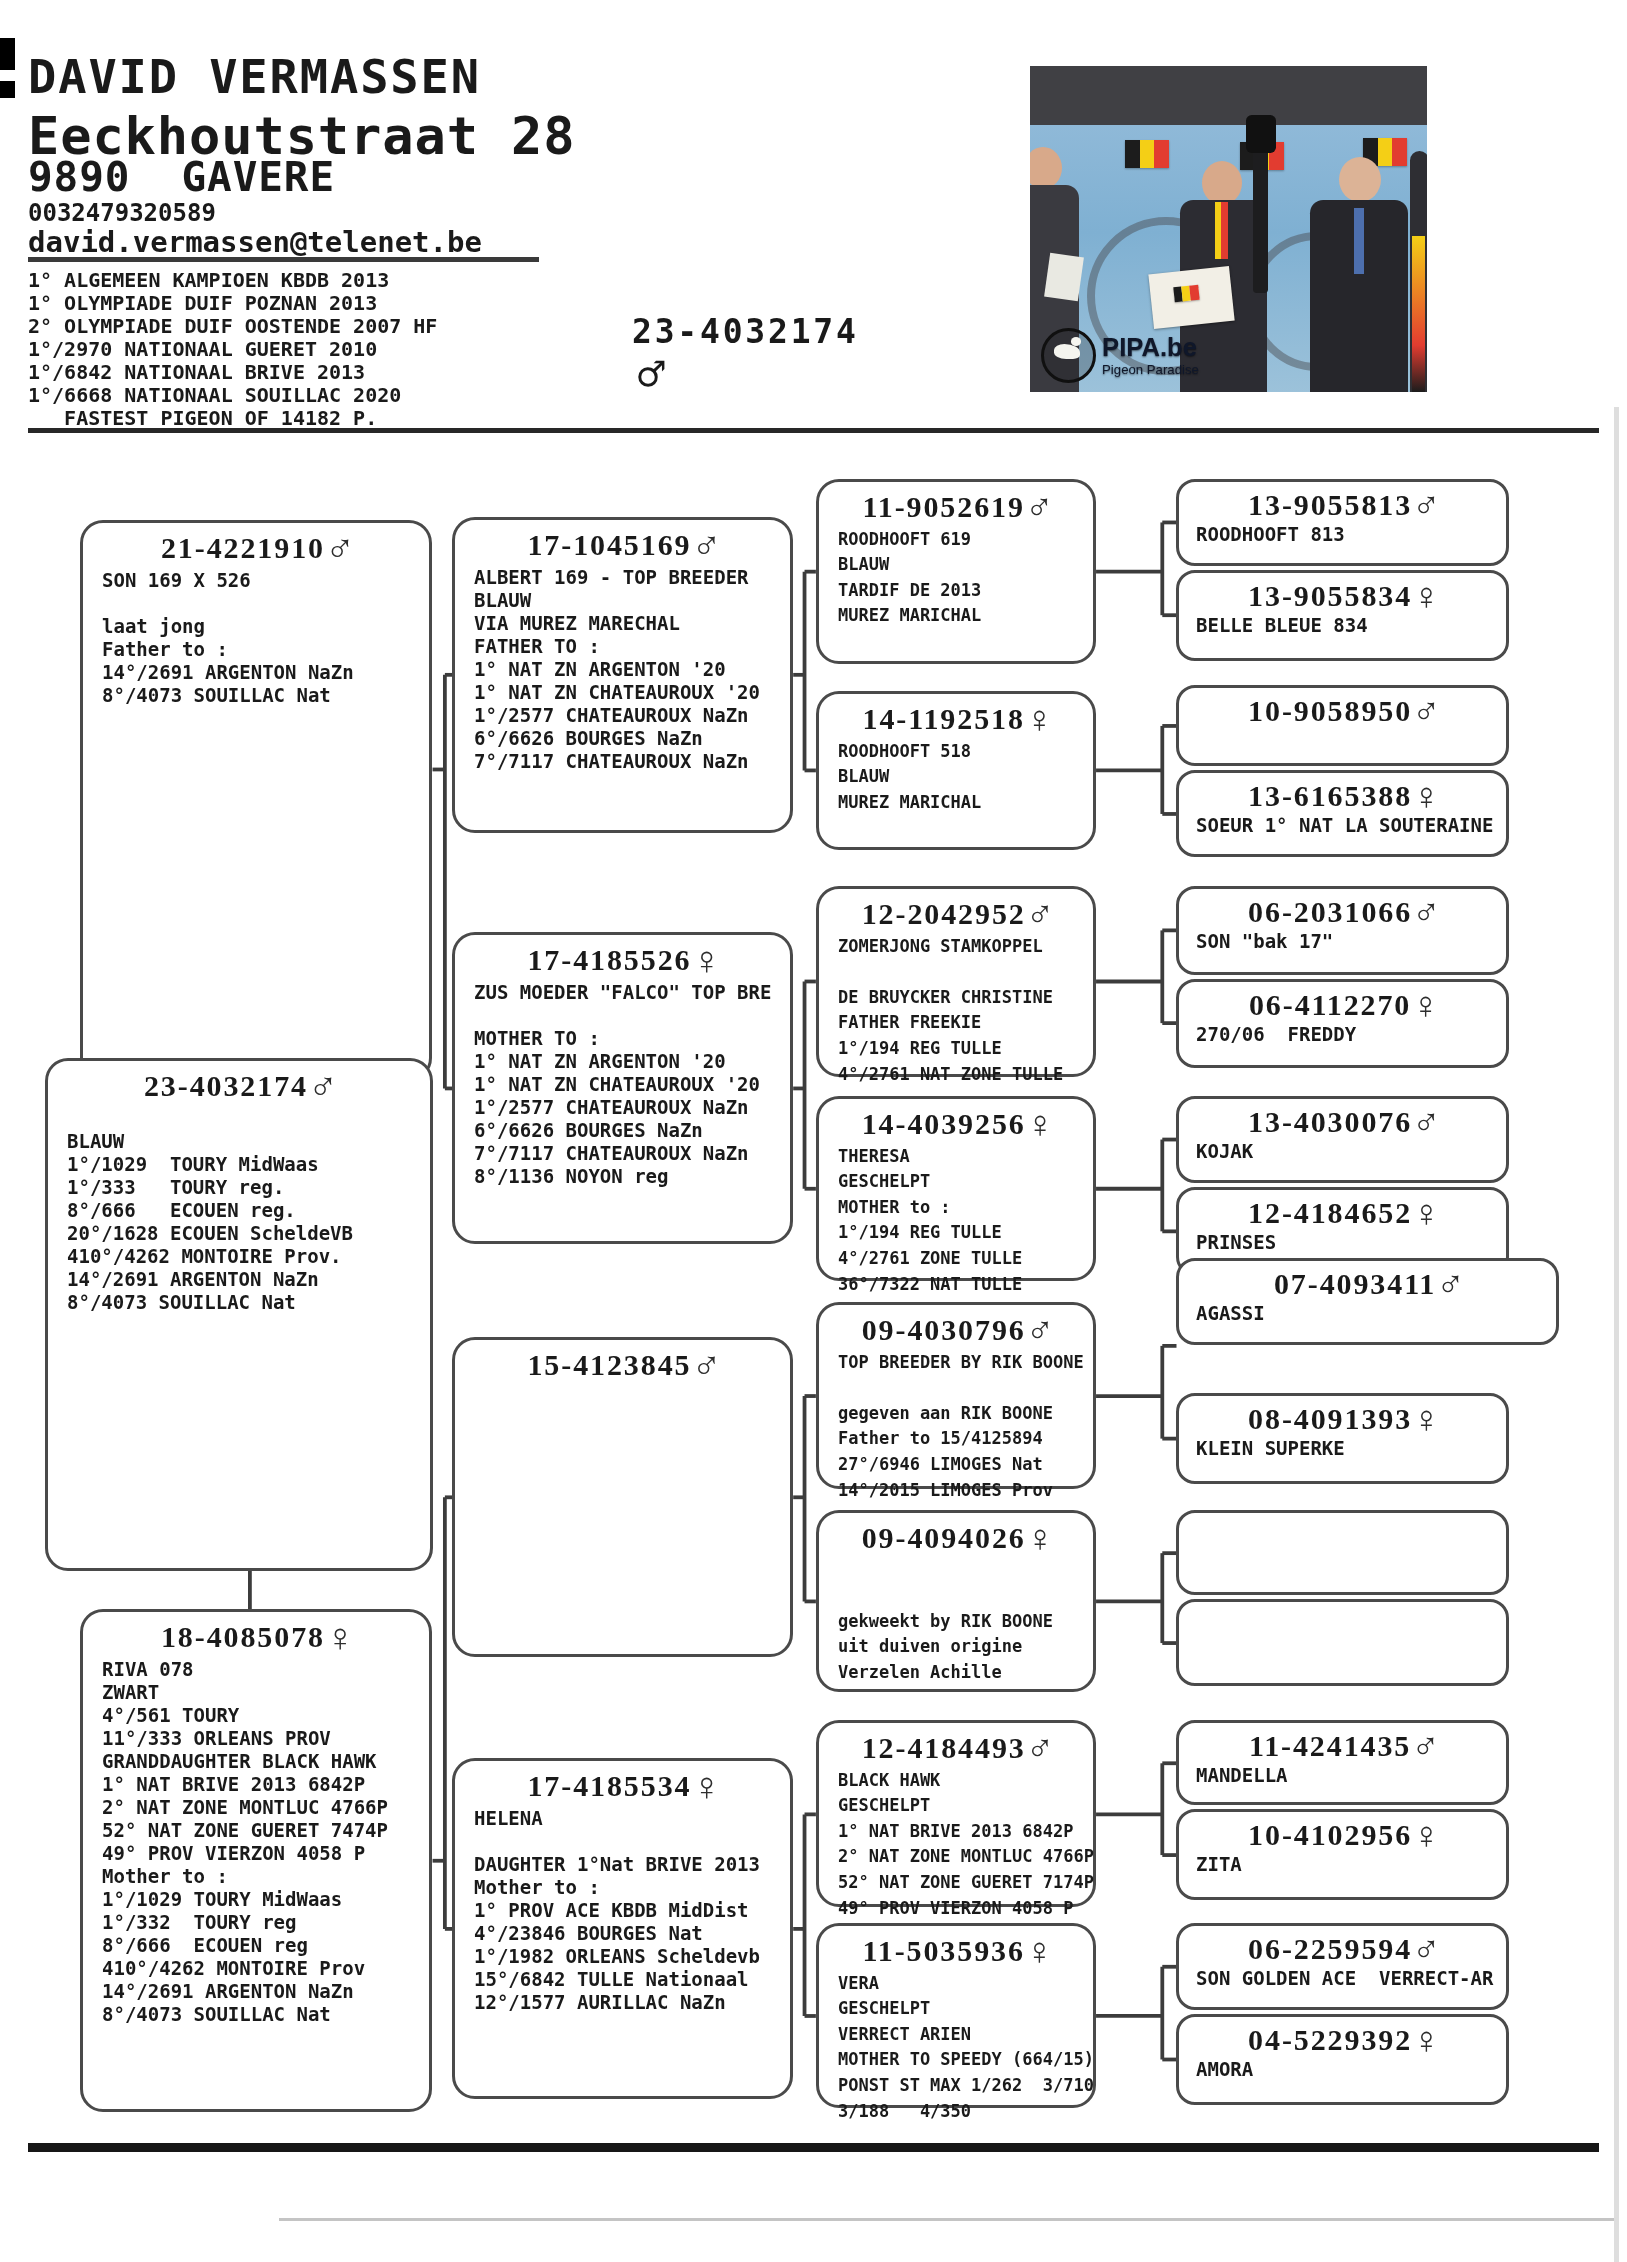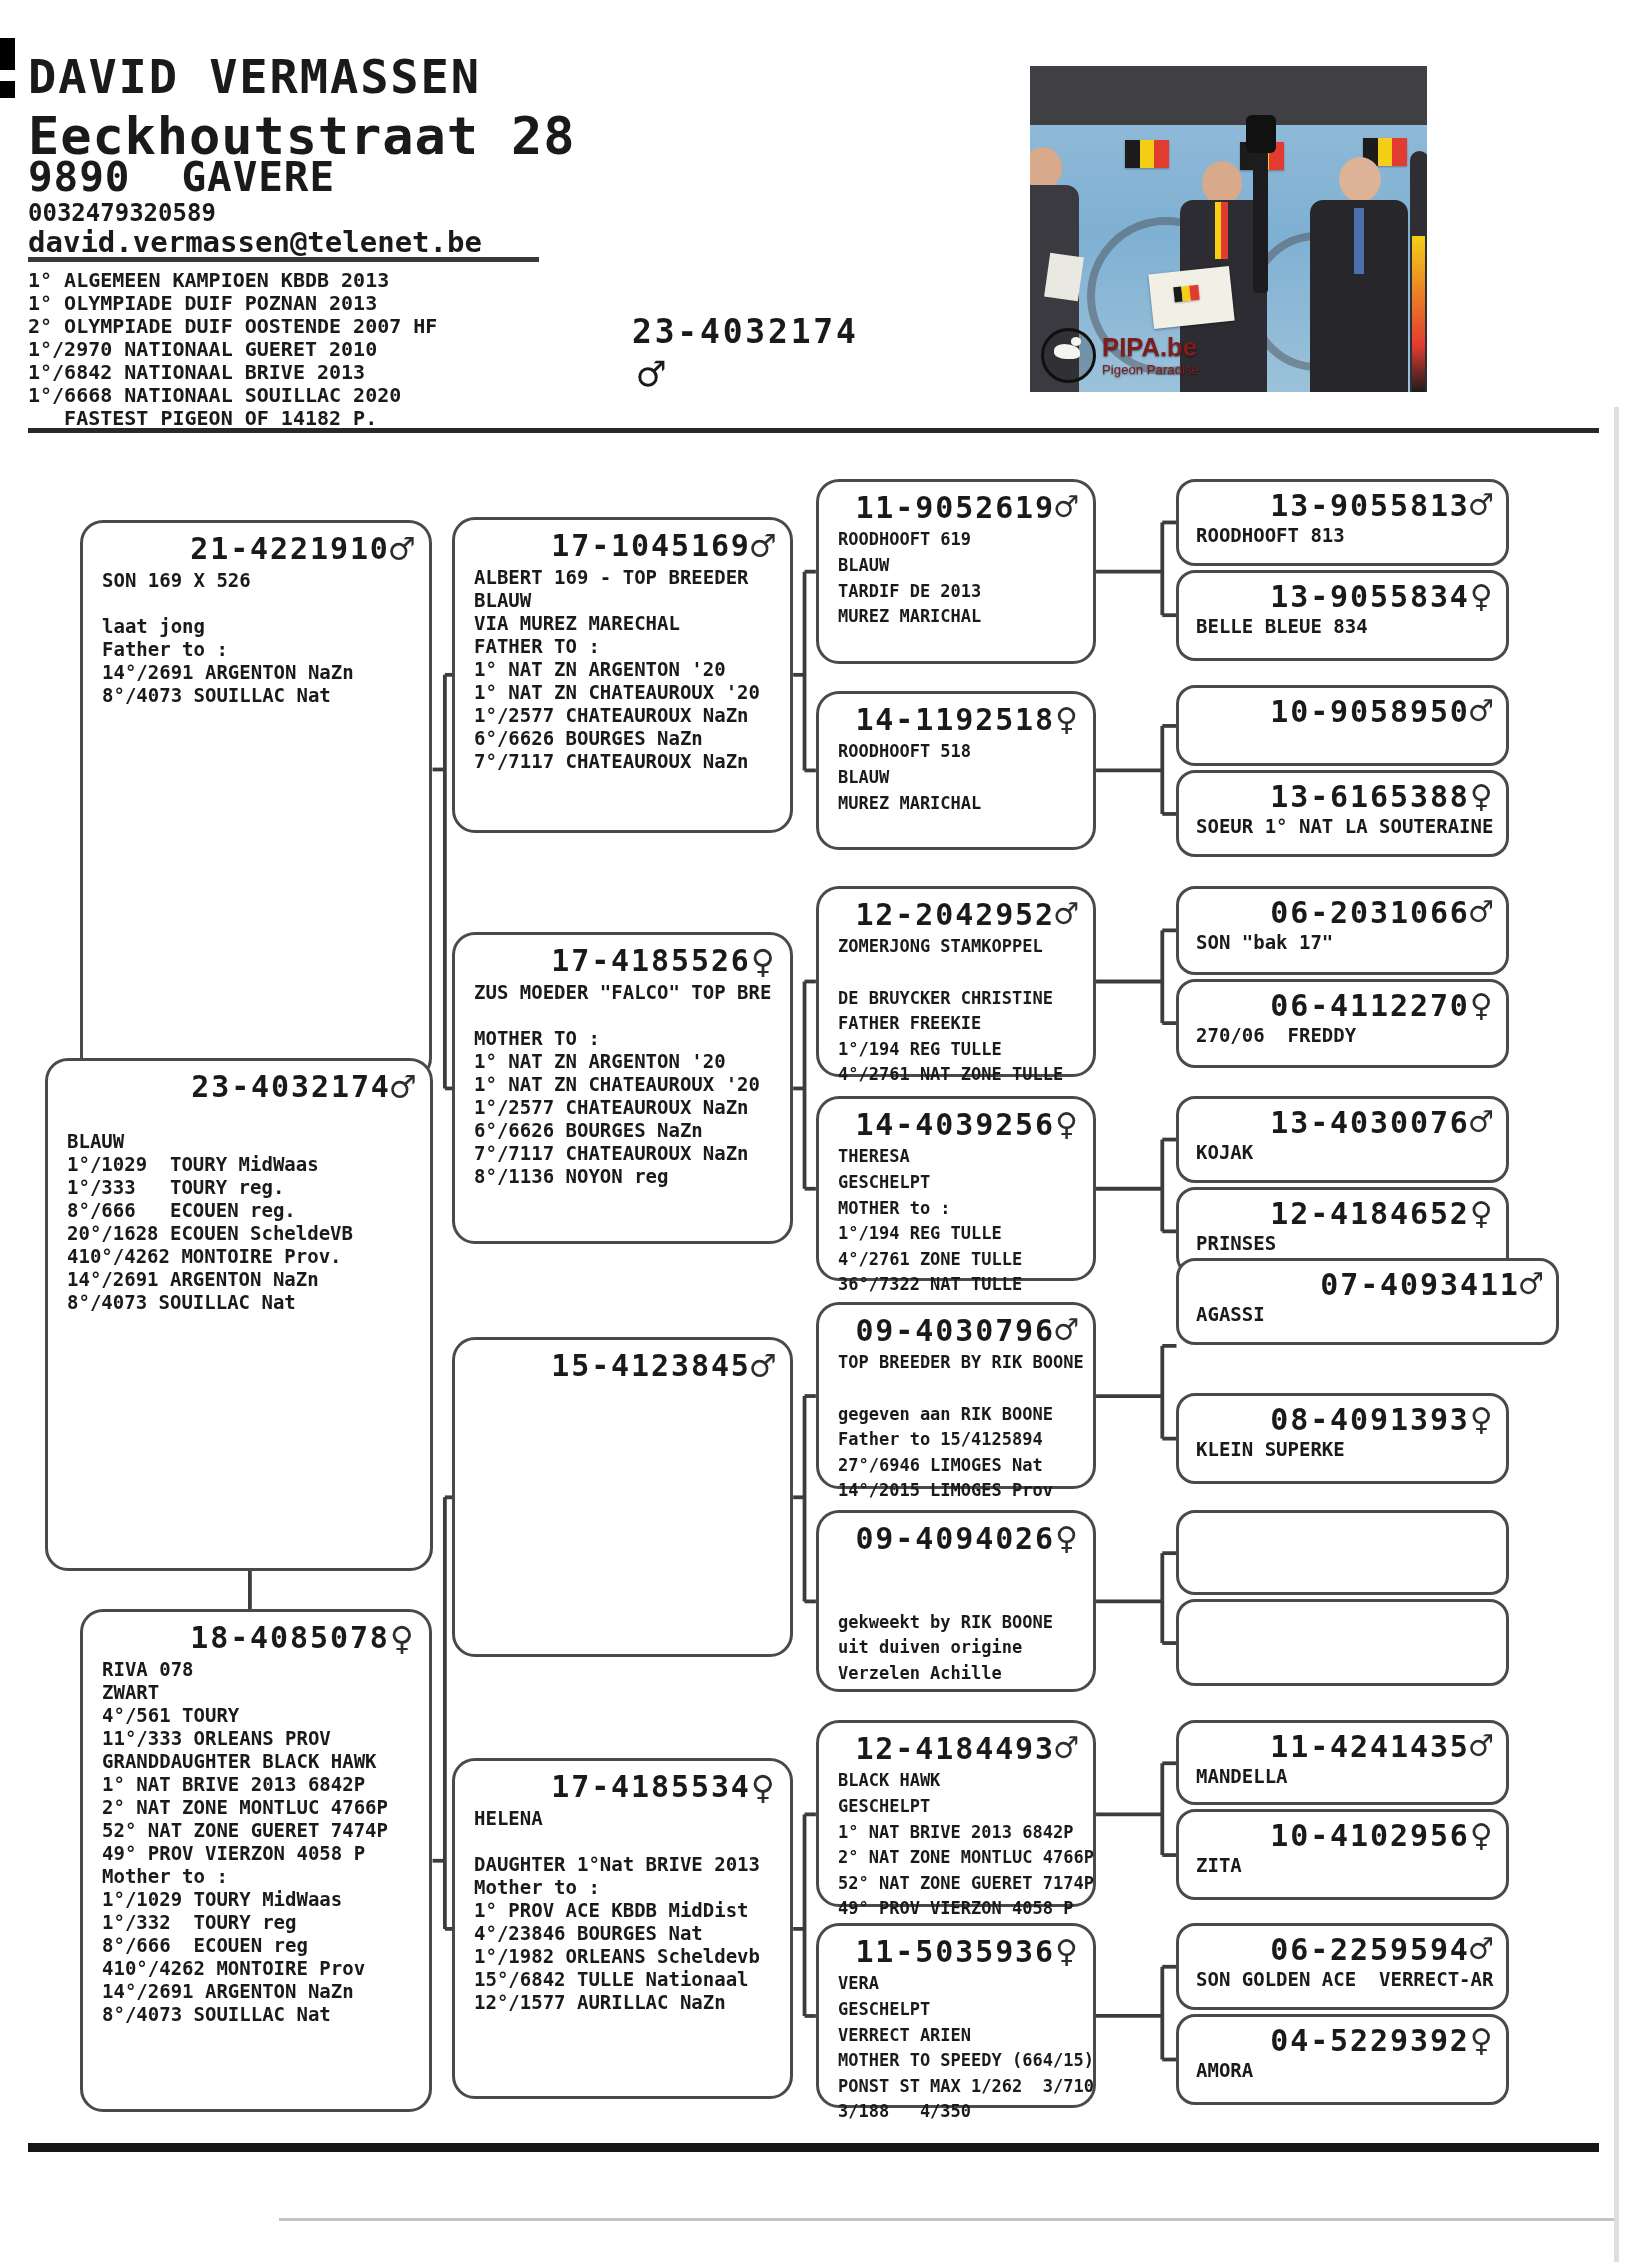--- a/index.html
+++ b/index.html
@@ -19,21 +19,21 @@
   .achievements{left:28px;top:269px;font-size:20px;line-height:23px;font-weight:bold;white-space:pre;}
   .subject-ring{left:632px;top:312px;font-size:33px;font-weight:bold;letter-spacing:2.8px;white-space:pre;}
   .subject-sex{left:638px;top:352px;font-size:45px;font-weight:bold;line-height:1;}
   .sep-line{left:28px;top:428px;width:1571px;height:4.7px;background:#282828;}
   .regmark{background:#000;}
   
   .pbox{
     position:absolute;background:#fff;border:3.8px solid #4a4a4a;border-radius:23px;
     box-sizing:border-box;padding:7.6px 13.2px 7.6px 19px;z-index:2;
   }
-  .phead{display:flex;justify-content:flex-end;align-items:flex-start;}
+  .phead{display:flex;justify-content:center;align-items:flex-start;font-family:Liberation Serif, serif;}
   .ring{font-size:30px;font-weight:bold;letter-spacing:1.9px;white-space:pre;}
   .sex{font-size:40px;font-weight:bold;line-height:0.9;color:#2e2e2e;margin-right:1.9px;}
   .plines{margin-top:2.8px;font-size:19px;line-height:23px;font-weight:bold;white-space:pre;}
   .col3 .plines{font-size:17px;line-height:25.6px;}
   .col3 .sex{font-size:38px;}
   .col4{padding:5.7px 11.4px 5.7px 17px;border-radius:19px;}
   .col4 .plines{font-size:19px;line-height:23px;margin-top:0.9px;}
   .col4 .sex{font-size:38px;}
   #wires{position:absolute;left:0;top:0;z-index:1;}
   
@@ -45,21 +45,21 @@
   .flag{position:absolute;width:44px;height:28px;display:flex;box-shadow:0 0.9px 1.9px rgba(0,0,0,.3);}
   .flag i{flex:1;}
   .f-black{background:#1c1c1c;}.f-yellow{background:#f4cf16;}.f-red{background:#e23c30;}
   .person{position:absolute;}
   .head{position:absolute;border-radius:50%;background:#d8a98a;}
   .torso{position:absolute;border-radius:13.2px 13.2px 0 0;}
   .pipa{position:absolute;left:11.4px;bottom:9.5px;display:flex;align-items:center;z-index:5;}
   .pipa-circle{width:49px;height:49px;border:3.8px solid #101010;border-radius:50%;position:relative;background:rgba(20,20,20,.25);}
   .dove{position:absolute;left:9.5px;top:13.2px;width:26.5px;height:15px;background:#f5f5ef;border-radius:60% 90% 40% 70%;}
   .dove:after{content:"";position:absolute;left:17px;top:-6.6px;width:10.4px;height:8.5px;background:#f5f5ef;border-radius:50%;}
-  .pipa-txt{margin-left:5.7px;color:#7f1d1d;text-shadow:0 0.9px 1.9px rgba(0,0,0,.55);}
+  .pipa-txt{margin-left:5.7px;color:#0f172a;text-shadow:0 0.9px 1.9px rgba(0,0,0,.55);}
   .pipa-main{font-size:25.6px;font-weight:bold;font-family:"Liberation Sans",sans-serif;}
   .pipa-sub{font-size:13.2px;font-family:"Liberation Sans",sans-serif;}
   
   .footer-bar{left:28px;top:2143px;width:1571px;height:8.5px;background:#161616;}
   .footer-thin{left:279px;top:2218px;width:1336px;height:2.8px;background:#c4c4c4;}
   .edge-shadow{left:1614px;top:407px;width:4.7px;height:1856px;background:#dedede;}
 </style>
 </head>
 <body>
 

